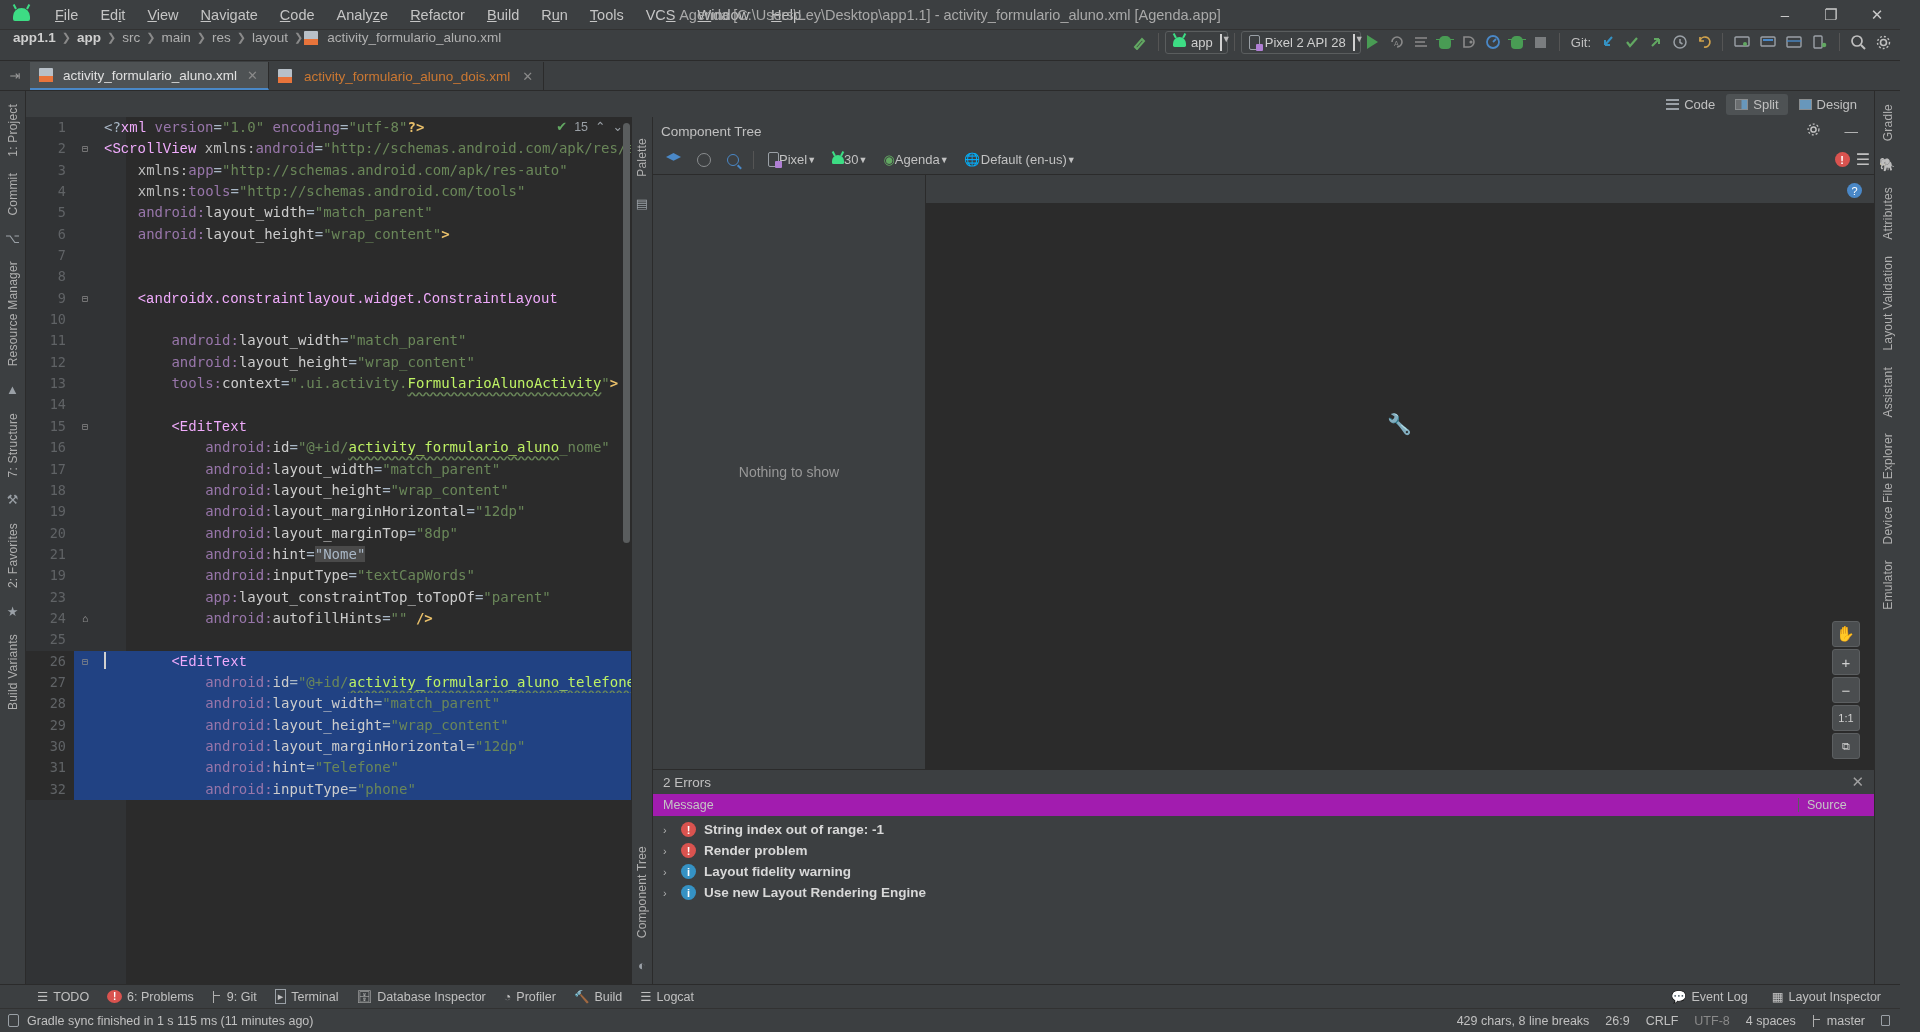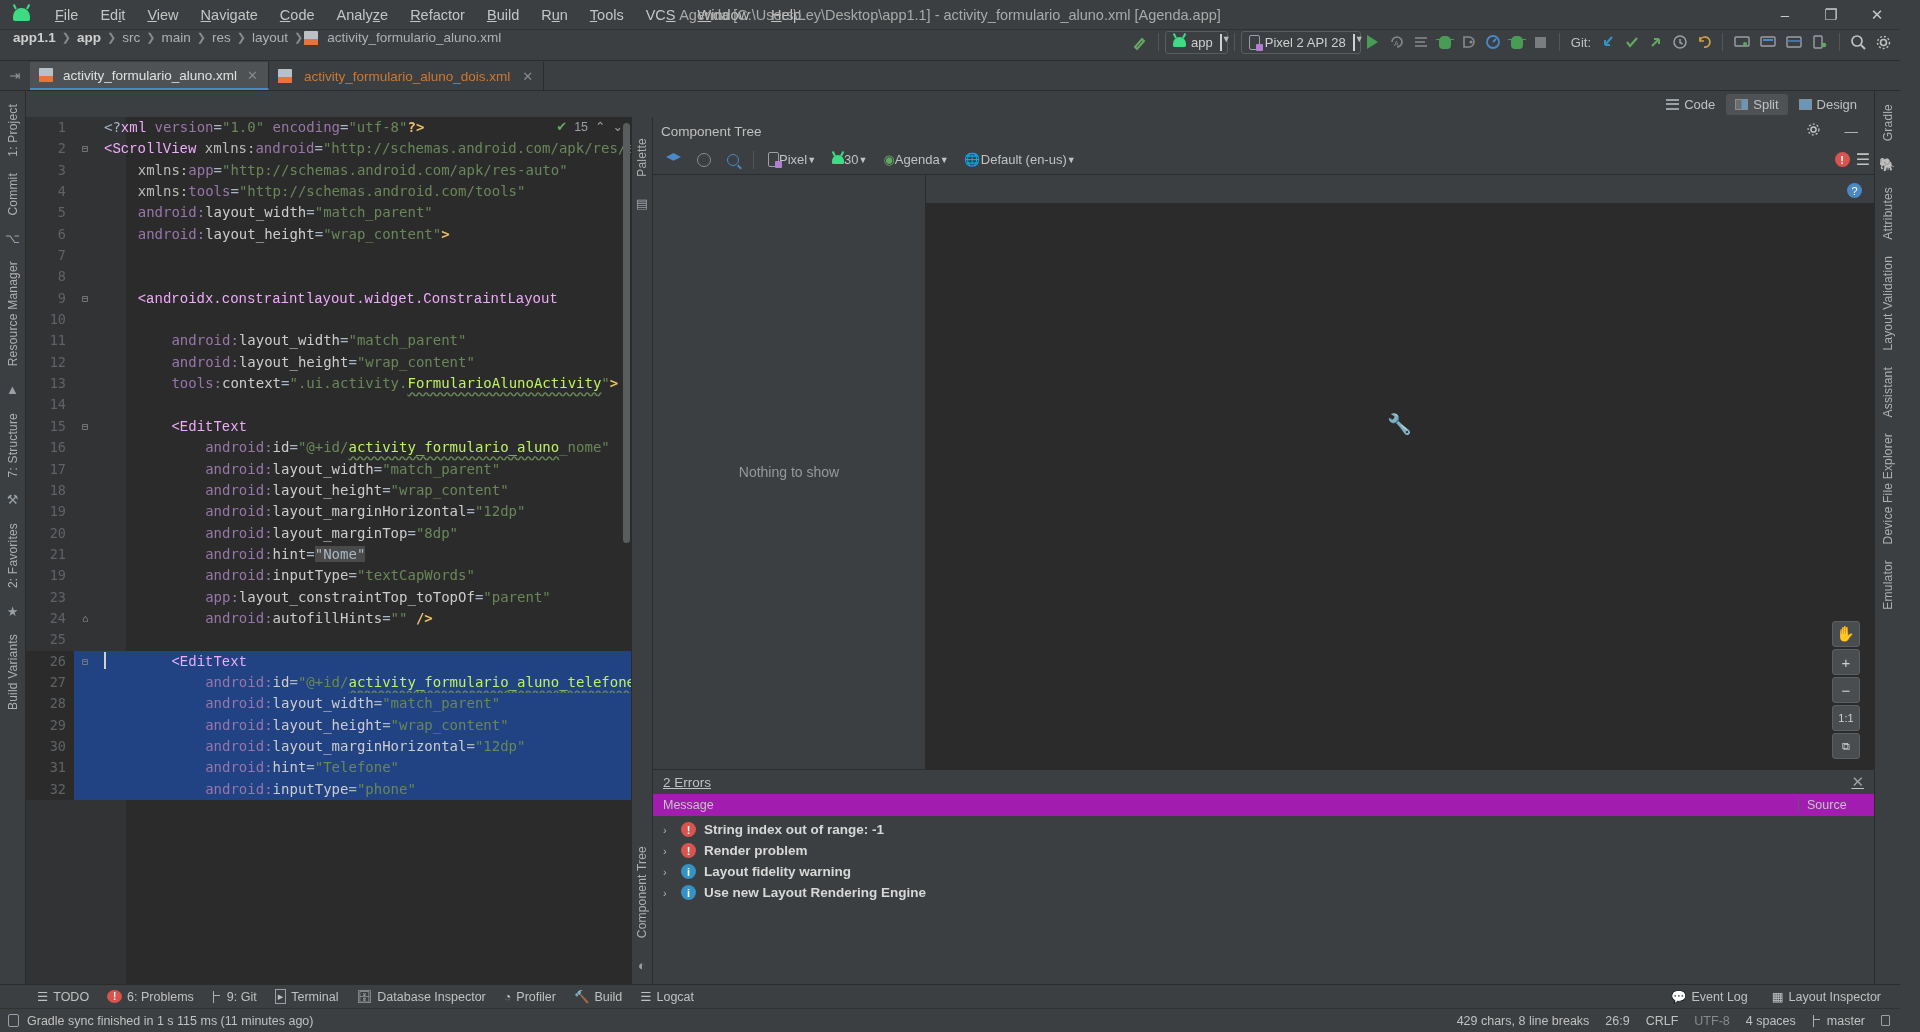--- a/index.html
+++ b/index.html
@@ -205,21 +205,21 @@
     position:absolute; right:14px; bottom:10px; display:flex; flex-direction:column; gap:2px; align-items:center;
   }
   .zbtn {
     width:28px;height:26px;background:#4a4d4f;border:1px solid #5c5f61;border-radius:3px;
     display:flex;align-items:center;justify-content:center;color:#d0d0d0;font-size:15px;
   }
   .zbtn.small { font-size:11px; }
 
   
   .errpanel { height:215px; flex:0 0 215px; background:#3c3f41; display:flex; flex-direction:column; border-top:1px solid #2b2b2b;}
-  .errhead { height:24px; display:flex;align-items:center;padding:12px 10px; font-size:13.5px;color:#c0c0c0; flex:0 0 24px;text-decoration:underline;}
+  .errhead { height:24px; display:flex;align-items:center;padding:12px 10px; font-size:13.5px;color:#c0c0c0; flex:0 0 24px;}
   .errhead .x { margin-left:auto; font-size:15px; color:#a0a0a0; }
   .errcols {
     height:22px; display:flex; align-items:center; background:#a21caf; font-size:12.5px; color:#c5c5c5; flex:0 0 22px;
   }
   .errcols .cmsg { padding-left:10px; flex:1; border-right:1px solid #5a5d5e; }
   .errcols .csrc { width:75px; padding-left:8px; }
   .errlist { flex:1; overflow:hidden; padding-top:3px;}
   .errrow { height:21px; display:flex; align-items:center; gap:8px; padding-left:10px; font-size:13.5px; color:#d8d8d8; font-weight:bold;}
   .errrow .arr { color:#b0b0b0; font-size:11px; font-weight:normal; width:10px;}
   .badge {

